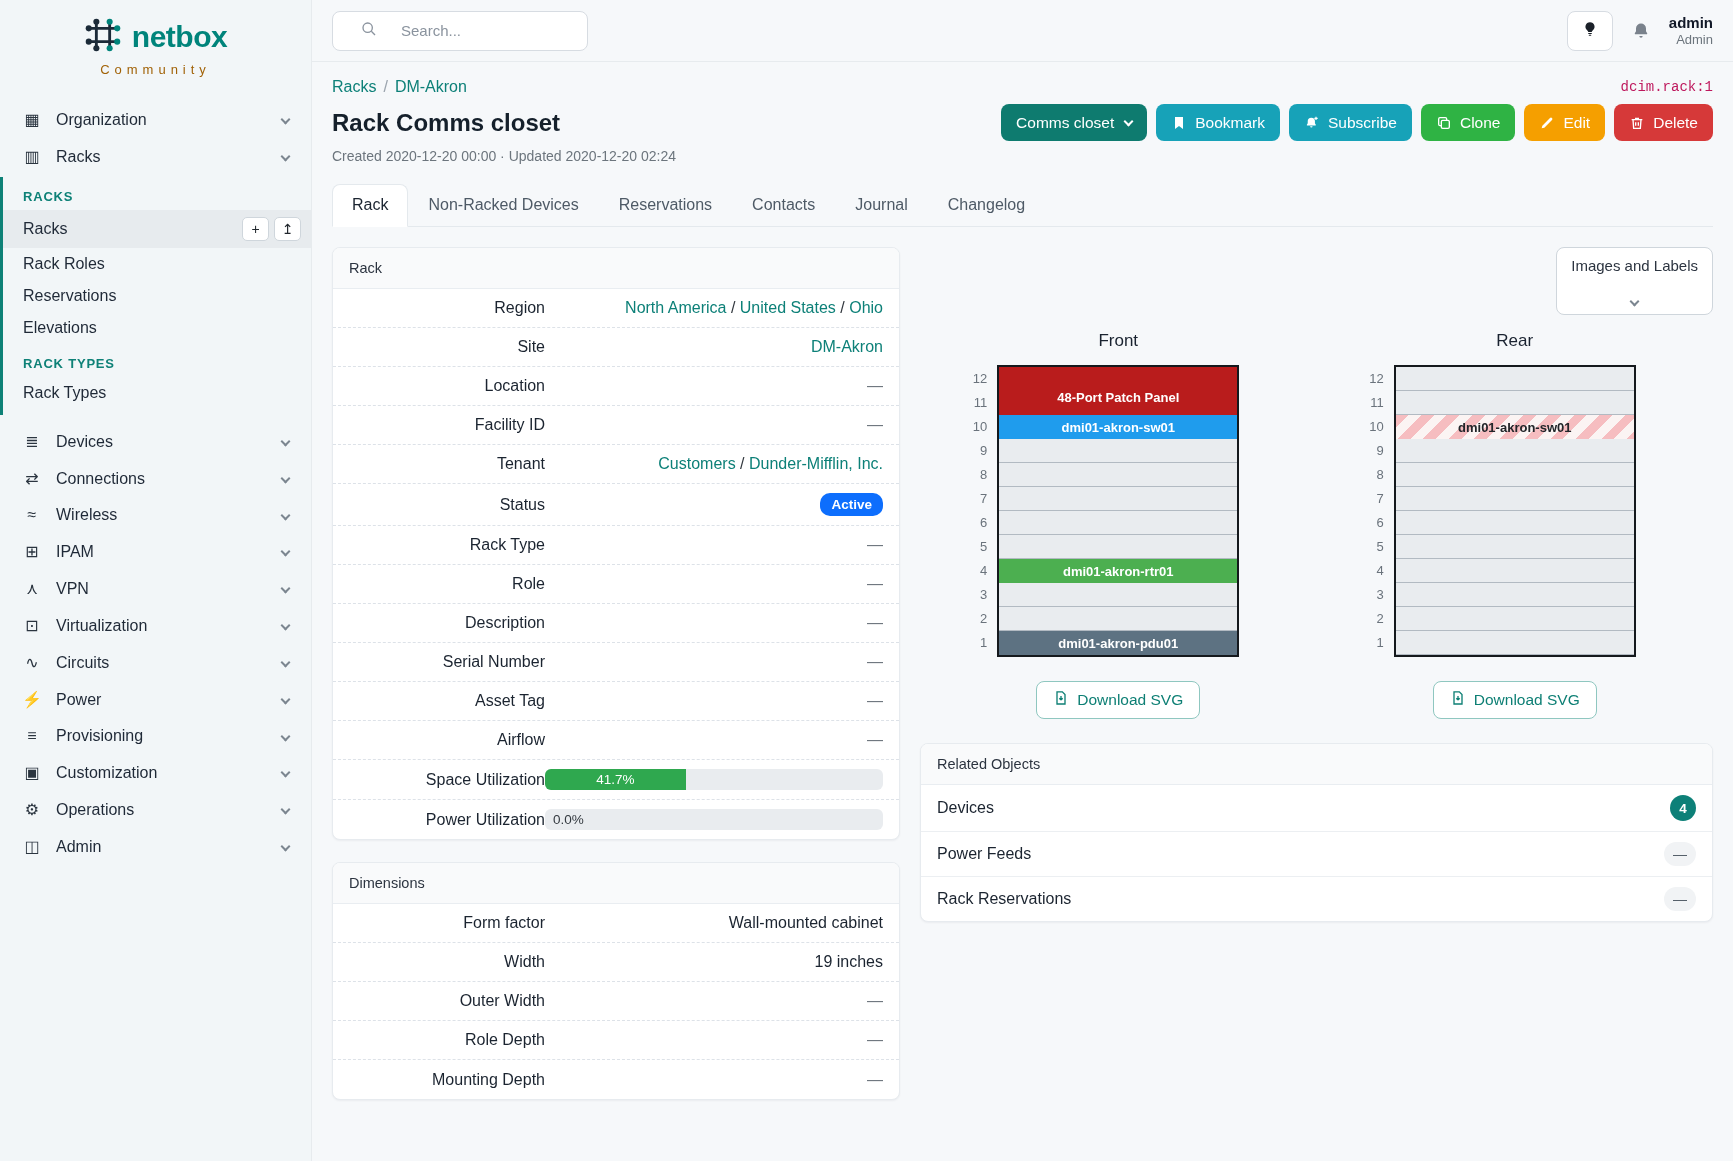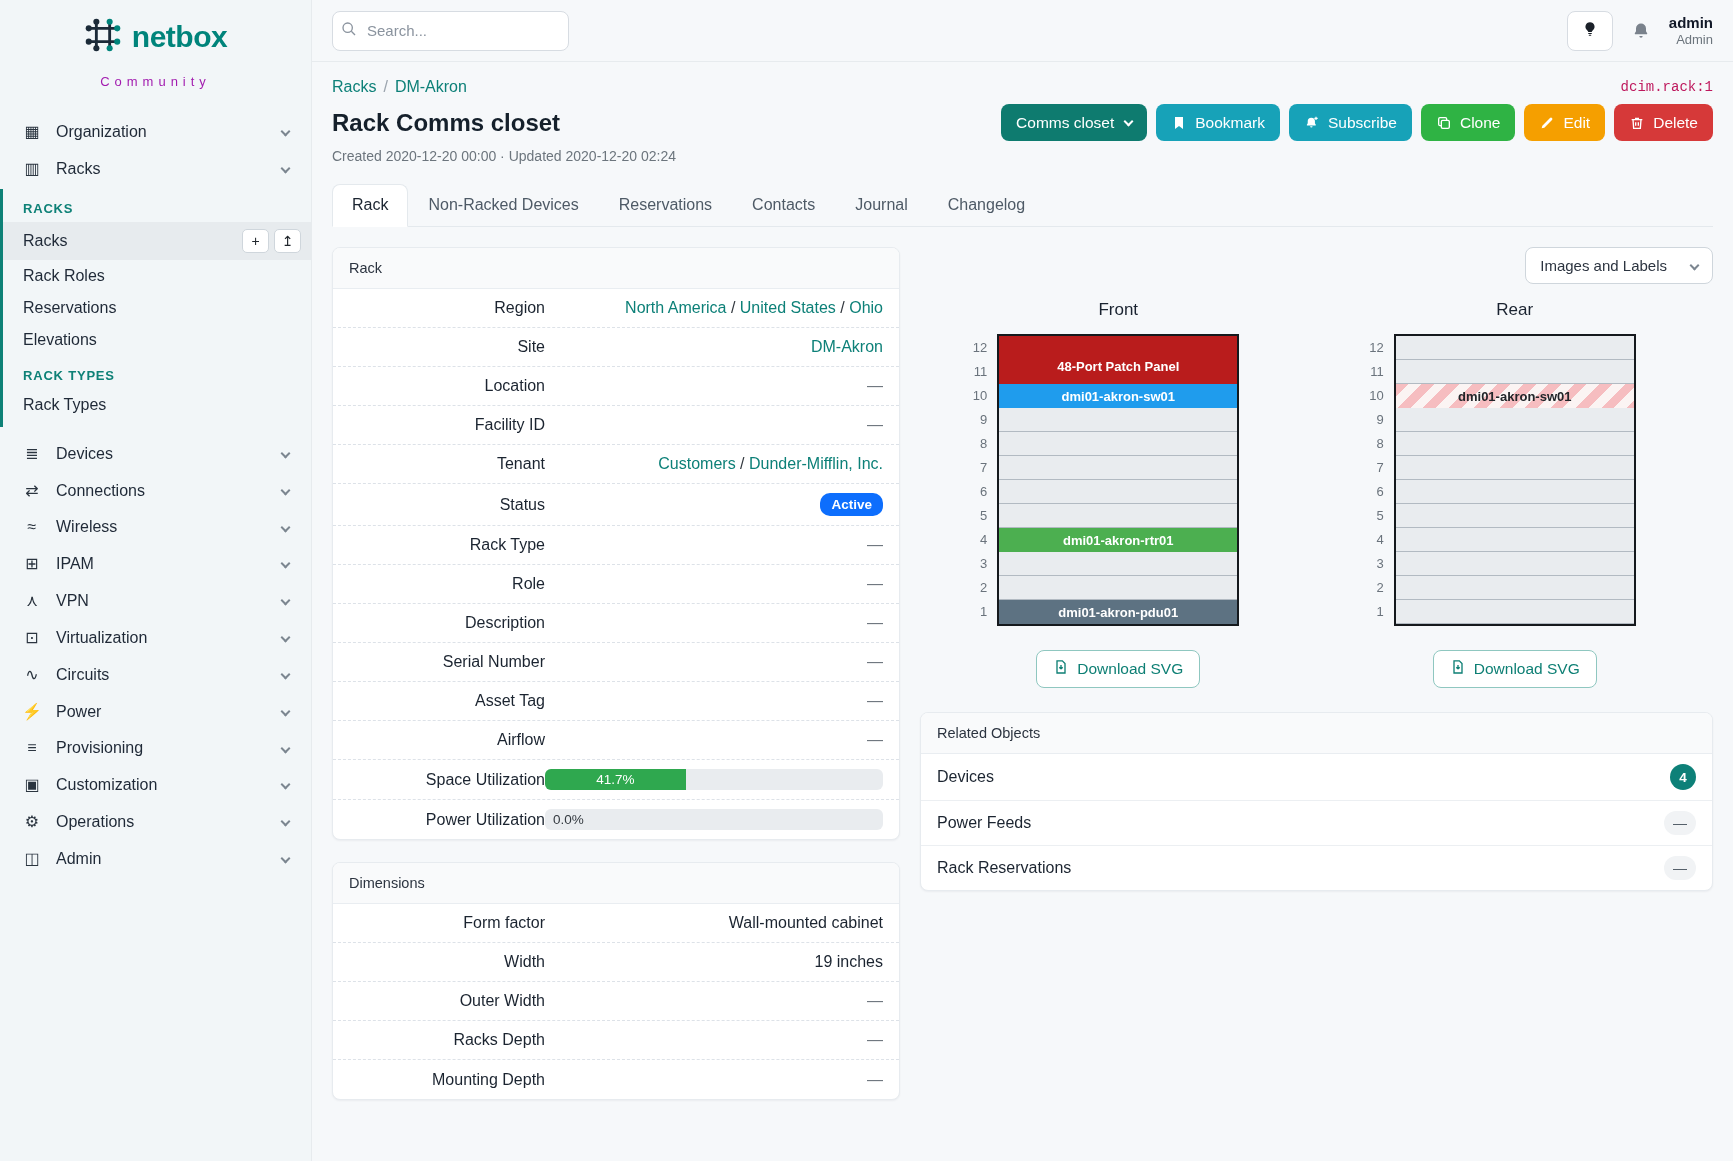--- a/index.html
+++ b/index.html
@@ -5,37 +5,37 @@
   * { box-sizing: border-box; margin: 0; padding: 0; }
   html,body { width:1733px; height:1161px; overflow:hidden; }
   body { font-family:"Liberation Sans", sans-serif; background:#f6f8fa; color:#1f2937; font-size:16px; }
   .app { display:flex; width:100%; height:100%; }
 
   
   .sidebar { width:312px; flex-shrink:0; background:#f2f6f8; border-right:1px solid #e7ebee; padding-top:16px; overflow:hidden; }
   .brand { text-align:center; }
   .brand-row { display:flex; align-items:center; justify-content:center; gap:10px; }
   .brand-name { font-size:30px; font-weight:bold; color:#00847b; letter-spacing:-0.5px; }
-  .brand-sub { margin-top:16px; font-size:13px; letter-spacing:5px; color:#a21caf; }
+  .brand-sub { margin-top:4px; font-size:13px; letter-spacing:5px; color:#a16207; }
   nav { margin-top:24px; }
   .nav-item { display:flex; align-items:center; gap:14px; padding:9px 22px; font-size:16px; color:#1f2937; cursor:pointer; }
   .nav-ic { width:20px; text-align:center; font-size:16px; color:#2b3540; }
   .nav-item .chev { margin-left:auto; }
   .chev { display:inline-block; width:7px; height:7px; border-style:solid; border-width:0 2px 2px 0; border-color:#7c8690; transform:rotate(45deg); }
   .nav-group { border-left:3px solid #0e8177; margin:2px 0 8px; padding-bottom:6px; }
   .group-header { padding:12px 20px 6px; font-size:13px; font-weight:bold; letter-spacing:0.8px; color:#0e8177; }
   .group-item { display:flex; align-items:center; padding:7px 10px 7px 20px; font-size:16px; color:#1f2937; cursor:pointer; }
   .group-item.active { background:#e7ebee; }
   .mini-wrap { margin-left:auto; display:flex; gap:5px; }
   .mini-btn { width:27px; height:24px; border:1px solid #cfd6dc; background:#fff; border-radius:5px; font-size:14px; line-height:1; color:#20262c; display:flex; align-items:center; justify-content:center; cursor:pointer; font-family:inherit; }
 
   
   .main { flex:1; display:flex; flex-direction:column; min-width:0; }
   .topbar { height:62px; flex-shrink:0; display:flex; align-items:center; justify-content:space-between; padding:0 20px; border-bottom:1px solid #e7ebee; }
-  .search { width:237px; height:40px; background:#fff; border:1px solid #d7dce2; border-radius:8px; display:flex; align-items:center; gap:10px; padding:0 8px; color:#8a939e; }
+  .search { width:256px; height:40px; background:#fff; border:1px solid #d7dce2; border-radius:8px; display:flex; align-items:center; gap:24px; padding:0 28px; color:#8a939e; }
   .search svg { width:16px; height:16px; }
   .search input { border:none; outline:none; flex:1; font-size:15px; font-family:inherit; color:#333; background:transparent; }
   .search input::placeholder { color:#8a939e; }
   .top-right { display:flex; align-items:center; gap:18px; }
   .bulb-btn { width:46px; height:40px; background:#fff; border:1px solid #d7dce2; border-radius:8px; display:flex; align-items:center; justify-content:center; color:#1b2129; cursor:pointer; }
   .bulb-btn svg { width:18px; height:18px; }
   .bell-wrap { color:#7a828c; cursor:pointer; display:flex; }
   .bell-wrap svg { width:20px; height:20px; }
   .userbox { text-align:right; line-height:1.2; cursor:pointer; }
   .user-name { font-size:15px; font-weight:bold; color:#111827; }
@@ -77,21 +77,21 @@
   .detail-value { flex:1; color:#1b2430; }
   .detail-value a { color:#0d8078; text-decoration:none; }
   .slash { color:#343a40; }
   .dash { color:#6c757d; }
   .badge-active { display:inline-block; background:#0d6efd; color:#fff; font-size:13.5px; font-weight:bold; padding:4px 11px; border-radius:10px; }
   .progress { background:#e9ecef; border-radius:6px; height:21px; overflow:hidden; width:100%; position:relative; }
   .progress-fill { background:#2fa84f; height:100%; display:flex; align-items:center; justify-content:center; color:#fff; font-size:13.5px; }
   .progress-zero { position:absolute; left:8px; top:0; line-height:21px; font-size:13.5px; color:#343a40; }
 
   .elev-toolbar { display:flex; justify-content:flex-end; margin-bottom:16px; }
-  .select-btn { background:#fff; border:1px solid #cfd6dc; border-radius:8px; padding:9px 14px; font-size:15px; color:#2c3440; display:inline-flex; align-items:center; gap:24px; cursor:pointer; font-family:inherit; }
+  .select-btn { background:#fff; border:1px solid #cfd6dc; border-radius:8px; padding:9px 14px; font-size:15px; color:#2c3440; display:inline-flex; align-items:center; gap:24px; cursor:pointer; font-family:inherit;flex-direction:column; }
   .elevations { display:flex; }
   .elevation { flex:1; display:flex; flex-direction:column; align-items:center; }
   .elev-title { font-size:17px; color:#1a2330; margin-bottom:14px; }
   .rack-wrap { position:relative; }
   .unit-numbers { position:absolute; left:-36px; top:2px; width:26px; text-align:right; }
   .unum { height:24px; line-height:24px; font-size:13px; color:#6a737c; }
   .rack-box { position:relative; width:242px; height:292px; border:2px solid #15191d; background:#e9ecef; }
   .slot { height:24px; border-bottom:1px solid #b2bac2; background:#e9ecef; }
   .slot:last-child { border-bottom:none; }
   .device { position:absolute; left:0; right:0; display:flex; align-items:center; justify-content:center; font-size:13px; font-weight:bold; cursor:pointer; }
@@ -412,21 +412,21 @@
                 </div>
                 <div class="detail-row">
                   <div class="detail-label">Width</div>
                   <div class="detail-value">19 inches</div>
                 </div>
                 <div class="detail-row">
                   <div class="detail-label">Outer Width</div>
                   <div class="detail-value dash">—</div>
                 </div>
                 <div class="detail-row">
-                  <div class="detail-label">Racks Depth</div>
+                  <div class="detail-label">Role Depth</div>
                   <div class="detail-value dash">—</div>
                 </div>
                 <div class="detail-row">
                   <div class="detail-label">Mounting Depth</div>
                   <div class="detail-value dash">—</div>
                 </div>
               </div>
           </section>
 
         </div>

